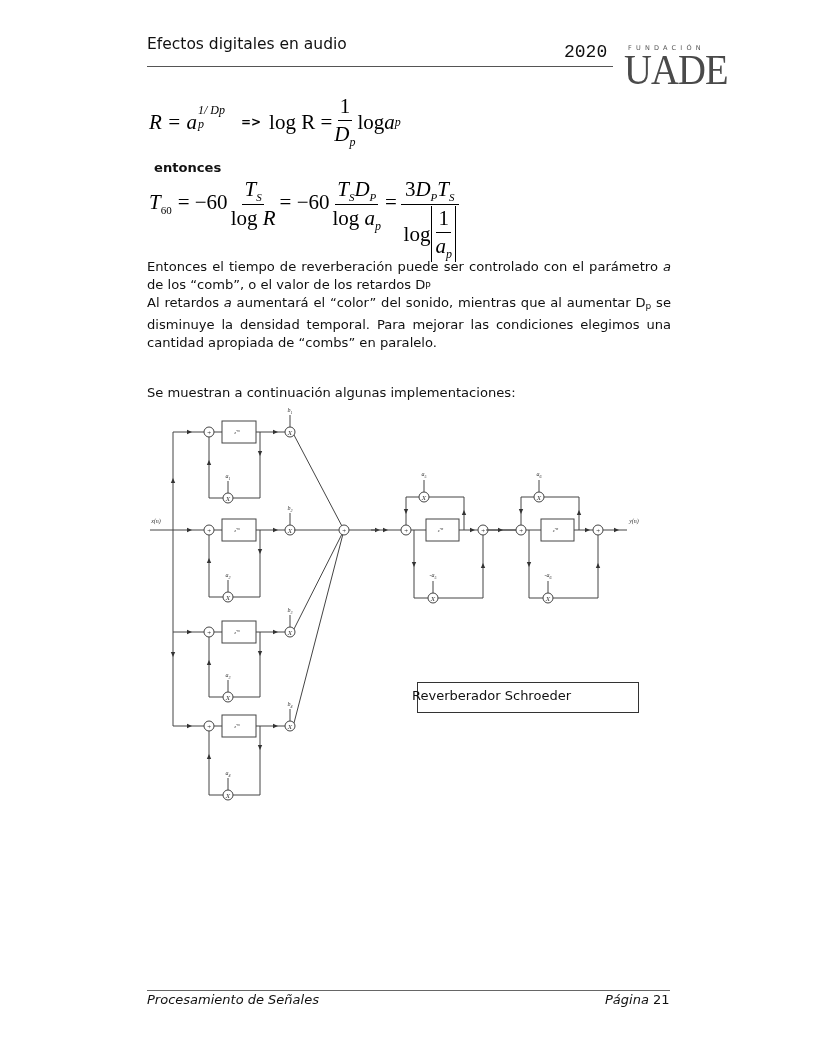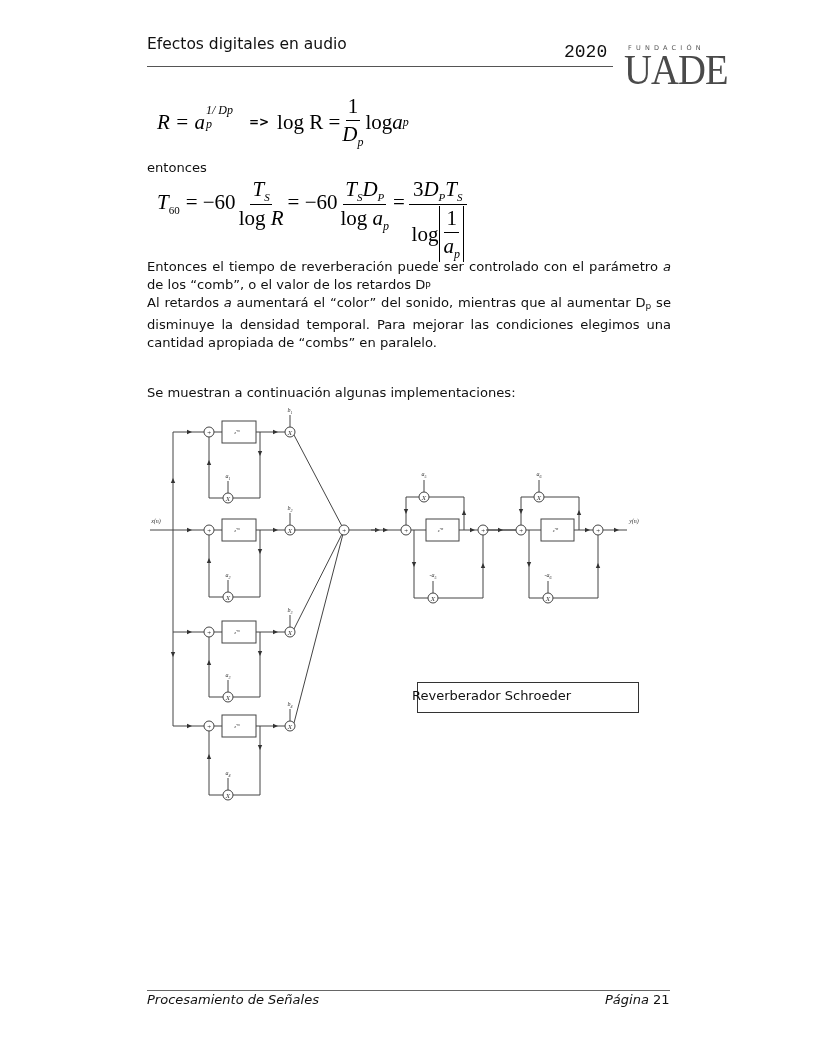--- a/index.html
+++ b/index.html
@@ -3,21 +3,21 @@
 <meta charset="utf-8">
 <style>
   html, body { margin: 0; padding: 0; background: #ffffff; }
   body { width: 817px; height: 1057px; position: relative; overflow: hidden; color: #000; }
   .abs { position: absolute; }
   .hdr-title { left: 147px; top: 35px; font-family: "DejaVu Sans", sans-serif; font-size: 15.5px; color: #111; }
   .hdr-year { left: 564px; top: 42px; font-family: Liberation Mono, monospace; font-size: 18px; color: #111; }
   .hdr-line { left: 147px; top: 66px; width: 466px; height: 1px; background: #555; }
   .logo-small { left: 628px; top: 44px; font-family: "DejaVu Sans", sans-serif; font-size: 6.5px; letter-spacing: 4.2px; color: #555; }
   .logo-big { left: 624px; top: 49px; font-family: "Liberation Serif", serif; font-size: 42px; color: #4a4a4a; letter-spacing: -1px; transform: scaleX(0.92); transform-origin: left top; line-height: 1; }
-  .math { font-family: "Liberation Serif", serif; font-style: italic; font-size: 21px; color: #000; margin-left: 8px; }
+  .math { font-family: "Liberation Serif", serif; font-style: italic; font-size: 21px; color: #000; }
   .math .up { font-style: normal; }
   .body-text { font-family: "DejaVu Sans", sans-serif; font-size: 13.1px; line-height: 17.8px; color: #111; }
   .para { left: 147px; width: 524px; text-align: justify; }
   .frac { display: inline-flex; flex-direction: column; align-items: center; vertical-align: middle; }
   .frac .num { padding: 0 2px 1px; border-bottom: 1px solid #000; }
   .frac .den { padding-top: 1px; }
   .sub { font-size: 12px; vertical-align: -5px; }
   .caption-box { left: 417px; top: 682px; width: 222px; height: 31px; border: 1px solid #333; box-sizing: border-box; }
   .caption-text { left: 412px; top: 688px; font-family: "DejaVu Sans", sans-serif; font-size: 13px; color: #111; }
   .ftr-line { left: 147px; top: 990px; width: 523px; height: 1px; background: #666; }
@@ -45,21 +45,21 @@
   <span class="up">log R =</span>
   <span class="frac up" style="margin:0 2px;">
     <span class="num">1</span>
     <span class="den"><i>D</i><i class="sub">p</i></span>
   </span>
   <span class="up">log </span>
   <i>a</i>
     <i class="sub">p</i>
 </div>
 
-<div class="abs body-text" style="left:147px; top:159px;">entonces</div>
+<div class="abs body-text" style="left:154px; top:159px;font-weight:bold;">entonces</div>
 
 <div class="abs math" style="left:149px; top:175px; display:flex; align-items:flex-start; white-space:nowrap;">
   <span style="margin-top:15px;"><i>T</i><span class="sub up" style="font-size:11px;">60</span></span>
   <span class="up" style="margin:15px 3px 0 6px;">= −60</span>
   <span class="frac" style="margin-top:2px;">
     <span class="num"><i>T</i><i class="sub" style="font-size:11px;">S</i></span>
     <span class="den up">log <i>R</i></span>
   </span>
   <span class="up" style="margin:15px 3px 0 4px;">= −60</span>
   <span class="frac" style="margin-top:2px;">

